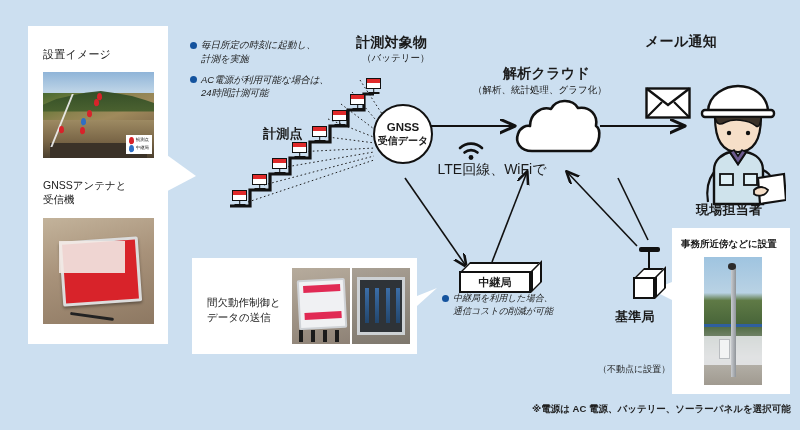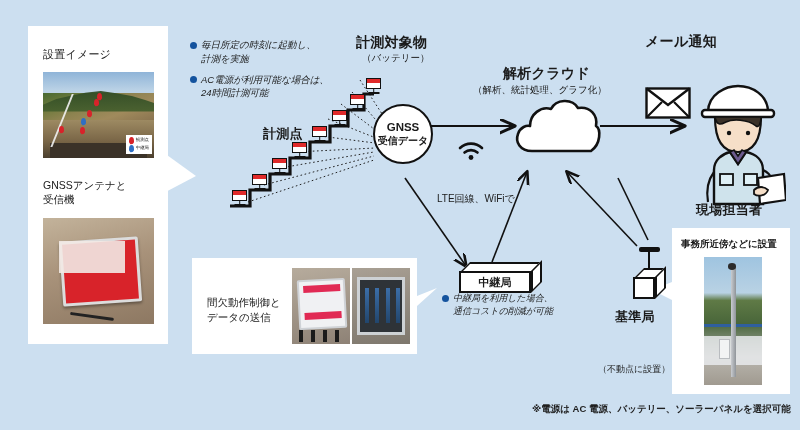--- a/index.html
+++ b/index.html
@@ -364,21 +364,21 @@
   <div class="circle" style="left:373px;top:104px;width:56px;height:56px;font-size:11.5px;">
     <span>GNSS</span>
     <span style="font-size:10px;">受信データ</span>
   </div>
 
   <svg class="abs" style="left:457px;top:140px;" width="28" height="20" viewBox="0 0 28 20">
     <path d="M3,8 A16,16 0 0 1 25,8" fill="none" stroke="#111" stroke-width="2.6" stroke-linecap="round"></path>
     <path d="M7.5,12.5 A10,10 0 0 1 20.5,12.5" fill="none" stroke="#111" stroke-width="2.6" stroke-linecap="round"></path>
     <circle cx="14" cy="17.5" r="2.4" fill="#111"></circle>
   </svg>
-  <div class="abs" style="left:437px;top:160px;width:110px;text-align:left;font-size:10px;line-height:1.35;margin-top:32px;">
+  <div class="abs" style="left:437px;top:160px;width:110px;text-align:center;font-size:14px;line-height:1.35;">
     <div>LTE回線、WiFiで</div>
   </div>
 
   <div class="abs hd" style="left:503px;top:65px;font-size:14px;text-align:center;">解析クラウド</div>
   <div class="abs sub" style="left:473px;top:85px;font-size:9.5px;">（解析、統計処理、グラフ化）</div>
 
   <svg class="abs" style="left:512px;top:96px;" width="90" height="60" viewBox="0 0 90 60">
     <path d="M20,55 C8,55 3,46 6,38 C8,31 15,29 18,30 C18,18 29,10 39,13 C44,3 60,2 66,12
              C78,10 86,19 84,30 C89,33 89,48 79,55 Z" fill="#ffffff" stroke="#111" stroke-width="2.6" stroke-linejoin="round"></path>
   </svg>

